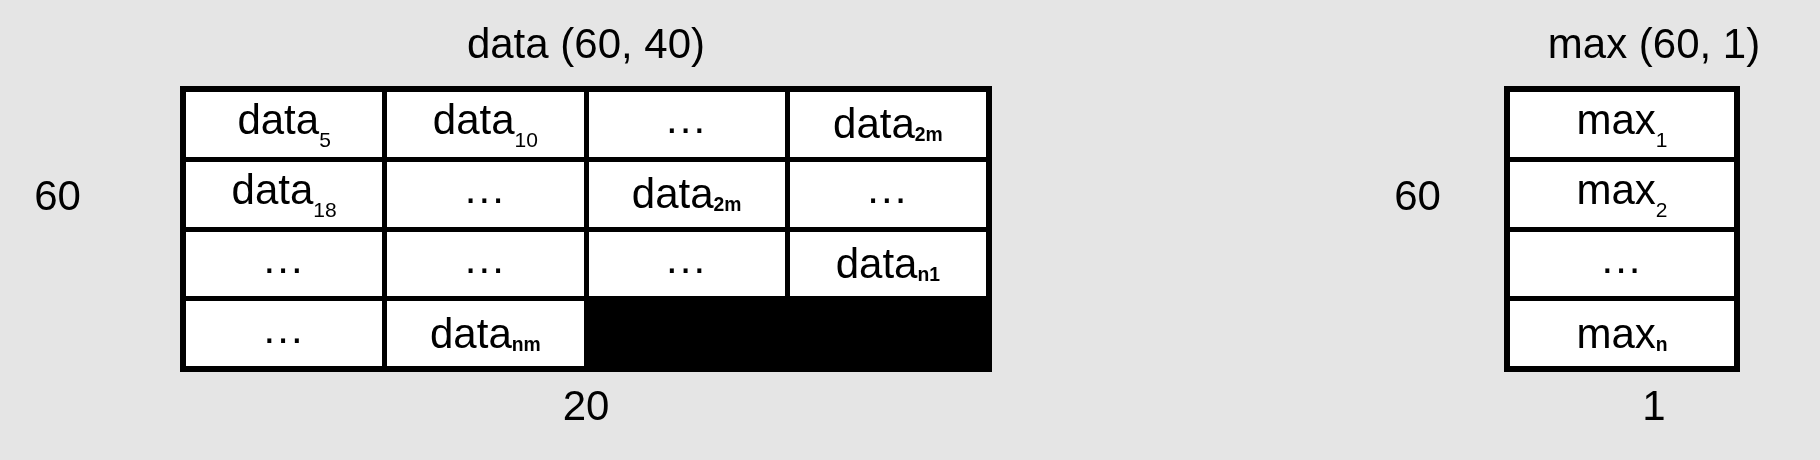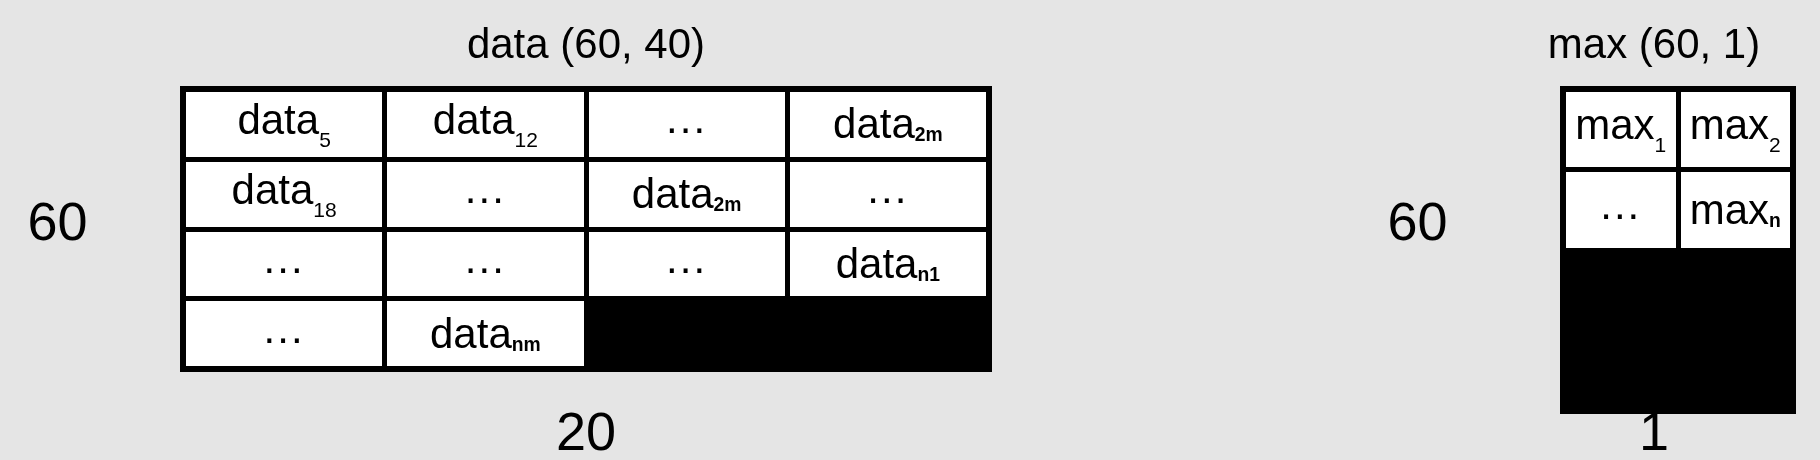--- a/index.html
+++ b/index.html
@@ -2,29 +2,29 @@
 <html><head>
 <meta charset="utf-8">
 <style>
   html,body{margin:0;padding:0;background:#ffffff;}
   .diagram{
     position:relative;width:1820px;height:460px;background:#e5e5e5;color:#000000;
     font-family:"Liberation Sans","DejaVu Sans",sans-serif;overflow:hidden;
   }
   .abs{position:absolute;}
   .title{font-size:42px;line-height:48px;text-align:center;white-space:nowrap;}
-  .dim{font-size:54px;line-height:48px;text-align:center;white-space:nowrap;margin-top:25px;}
+  .dim{font-size:42px;line-height:48px;text-align:center;white-space:nowrap;}
   .matrix{
     display:grid;box-sizing:border-box;background:#000000;
     border:6px solid #000000;grid-gap:5px;
   }
   #left-matrix{left:180px;top:86px;width:812px;height:286px;
     grid-template-columns:repeat(4,1fr);grid-template-rows:repeat(4,1fr);}
-  #right-matrix{left:1560px;top:86px;width:236px;height:328px;
-    grid-template-columns:1fr 1fr;grid-template-rows:repeat(4,1fr);}
+  #right-matrix{left:1504px;top:86px;width:236px;height:286px;
+    grid-template-columns:1fr;grid-template-rows:repeat(4,1fr);}
   .cell{
     background:#ffffff;display:flex;align-items:center;justify-content:center;
     font-size:42px;line-height:1;overflow:hidden;
   }
   .t{white-space:nowrap;}
   .sub{font-size:50%;}
   .low{vertical-align:-0.60em;}
   .inl{vertical-align:-0.18em;font-weight:700;font-size:46%;}
   .dots-t{position:relative;top:-0.12em;letter-spacing:2px;}
   #left-title{left:180px;top:20px;width:812px;}
@@ -42,21 +42,21 @@
   <div class="abs title" id="left-title">data (60, 40)</div>
 
   <div class="abs dim" id="left-rows-label">60</div>
 
   <div class="abs matrix" id="left-matrix">
 
     <div class="cell">
         <span class="t"><span>data</span><span class="sub low">5</span></span>
       </div>
     <div class="cell">
-        <span class="t"><span>data</span><span class="sub low">12</span></span>
+        <span class="t"><span>data</span><span class="sub low">10</span></span>
       </div>
     <div class="cell">
         <span class="t dots-t">...</span>
       </div>
     <div class="cell">
         <span class="t"><span>data</span><span class="sub inl">2m</span></span>
       </div>
 
     <div class="cell">
         <span class="t"><span>data</span><span class="sub low">18</span></span>

